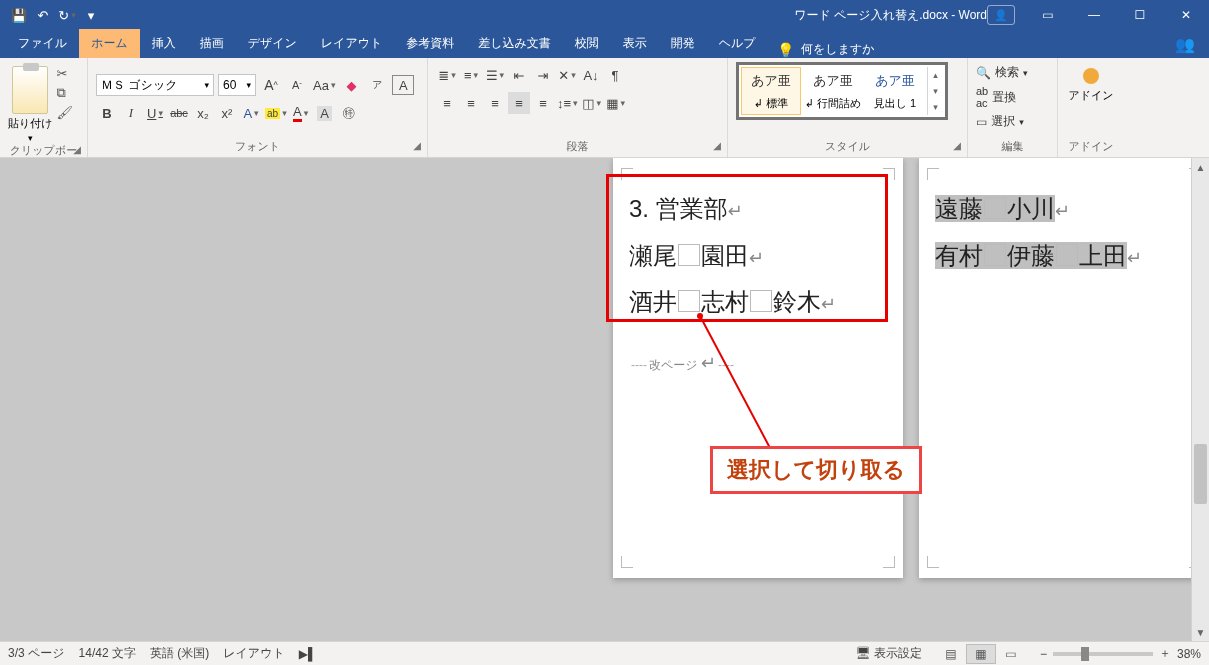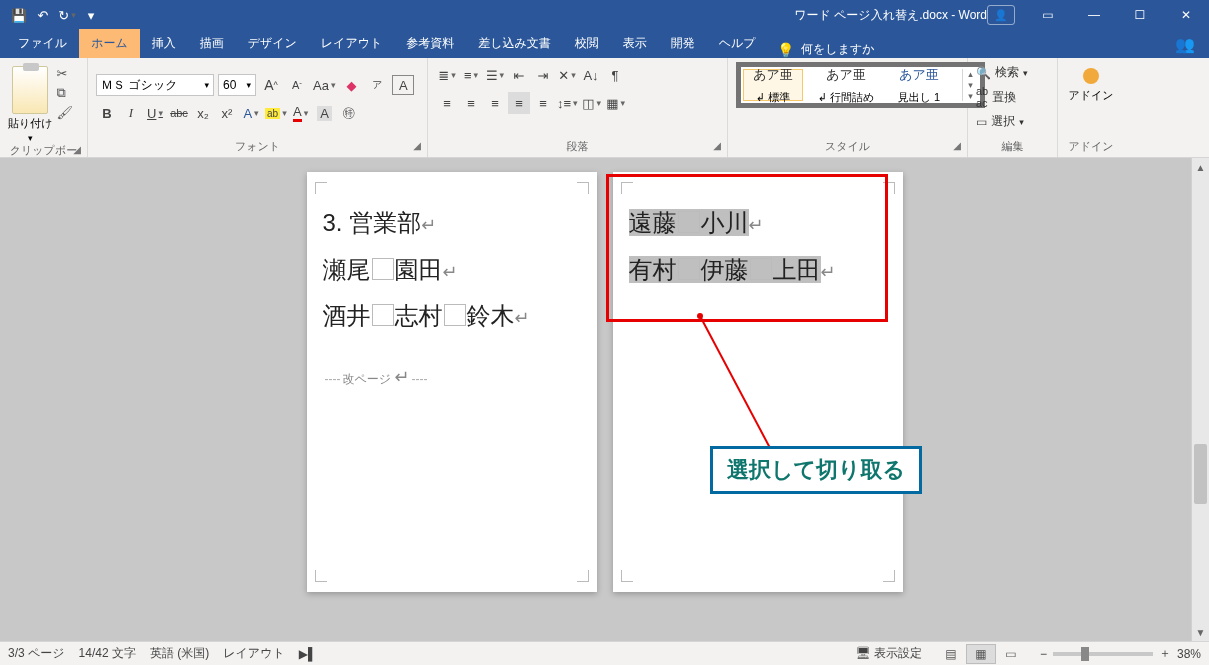--- a/index.html
+++ b/index.html
@@ -41,56 +41,56 @@
 .size-select { width:38px; height:22px; border:1px solid #c5c5c5; background:#fff; font-size:12px; padding:1px 4px; display:flex; align-items:center; justify-content:space-between;}
 .rbtn { min-width:22px; height:22px; display:flex; align-items:center; justify-content:center; font-size:13px; color:#444; border:1px solid transparent; }
 .font-row2 { display:flex; align-items:center; gap:2px; margin-top:6px;}
 .font-col { display:flex; flex-direction:column;margin-top:12px; }
 
 
 .para-row { display:flex; align-items:center; gap:2px;}
 .para-col { display:flex; flex-direction:column; gap:6px; margin-top:2px;}
 
 
-.styles-gallery { display:flex; gap:13px; border:5px solid #737373; background:#fff; padding:2px; height:46px; }
+.styles-gallery { display:flex; gap:2px; border:3px solid #737373; background:#fff; padding:2px; height:58px; }
 .style-item { width:60px; display:flex; flex-direction:column; align-items:center; justify-content:center; font-size:11px; border:1px solid transparent; gap:6px;}
 .style-item.sel { border-color:#f5c869; background:#fff7e5;}
 .style-item .preview { font-size:13px; color:#333; }
 .style-item .navy { color:#2b579a; }
 .gallery-more { width:16px; display:flex; flex-direction:column; border-left:1px solid #d5d5d5;}
 .gallery-more div{ flex:1; display:flex; align-items:center; justify-content:center; font-size:9px; color:#666;}
 
 
 .edit-col { display:flex; flex-direction:column; gap:4px; font-size:12px; color:#333; margin-top:2px;}
 .edit-item { display:flex; align-items:center; gap:4px;}
 
 
 .addin { display:flex; flex-direction:column; align-items:center; justify-content:center; font-size:11px; width:50px; gap:4px; margin-top:6px;}
 .addin .dot { width:16px; height:16px; background:#f2a93b; border-radius:50%;}
 
 
 .docarea { position:absolute; top:158px; left:0; right:0; bottom:24px; background:#c8c8c8; overflow:hidden;}
-.pages { display:flex; gap:16px; justify-content:center; padding-top:14px;}
+.pages { display:flex; gap:16px; justify-content:flex-end; }
 .page { width:290px; height:420px; background:#fff; box-shadow:0 2px 6px rgba(0,0,0,.25); position:relative; padding:28px 16px 16px 16px;}
 .corner { position:absolute; width:12px; height:12px; border:1px solid #bbb; }
 .corner.tl { top:10px; left:8px; border-right:none; border-bottom:none;}
 .corner.tr { top:10px; right:8px; border-left:none; border-bottom:none;}
 .corner.bl { bottom:10px; left:8px; border-right:none; border-top:none;}
 .corner.br { bottom:10px; right:8px; border-left:none; border-top:none;}
 .doc-line { font-family:"MS Gothic","MS Mincho",serif; font-size:24px; color:#222; line-height:1.9; white-space:nowrap;}
 .para-mark { color:#888; font-size:18px; }
 .para-mark::after { content:'↵'; }
 .space-box { display:inline-block; width:22px; height:22px; border:1px solid #bbb; vertical-align:-2px; margin:0 1px;}
 .pagebreak { font-size:12px; color:#888; margin-top:26px;}
 .pagebreak::before, .pagebreak::after { content:'----'; color:#aaa; margin:0 2px;}
 .sel { background:#bfbfbf; }
 
 
 .red-box1 { position:absolute; border:3px solid #e60000; }
-.callout-label { position:absolute; border:3px solid #0369a1; background:#fff; color:#0f766e; font-size:22px; font-weight:bold; padding:6px 14px;}
+.callout-label { position:absolute; border:3px solid #ef4444; background:#fff; color:#c2410c; font-size:22px; font-weight:bold; padding:6px 14px;}
 
 
 .vscroll { position:absolute; right:0; top:0; bottom:0; width:18px; background:#e8e8e8; border-left:1px solid #d0d0d0;}
 .vscroll .arrow { height:18px; display:flex; align-items:center; justify-content:center; font-size:10px; color:#666;}
 .vscroll .track { position:absolute; top:18px; bottom:18px; left:0; right:0;}
 .vscroll .thumb { position:absolute; left:2px; right:2px; background:#c2c2c2; border-radius:2px;}
 
 
 .status { position:absolute; bottom:0; left:0; right:0; height:24px; background:#f3f2f1; border-top:1px solid #d5d5d5; display:flex; align-items:center; font-size:12px; color:#444; padding:0 8px; gap:14px;}
 .status .spacer { flex:1;}

